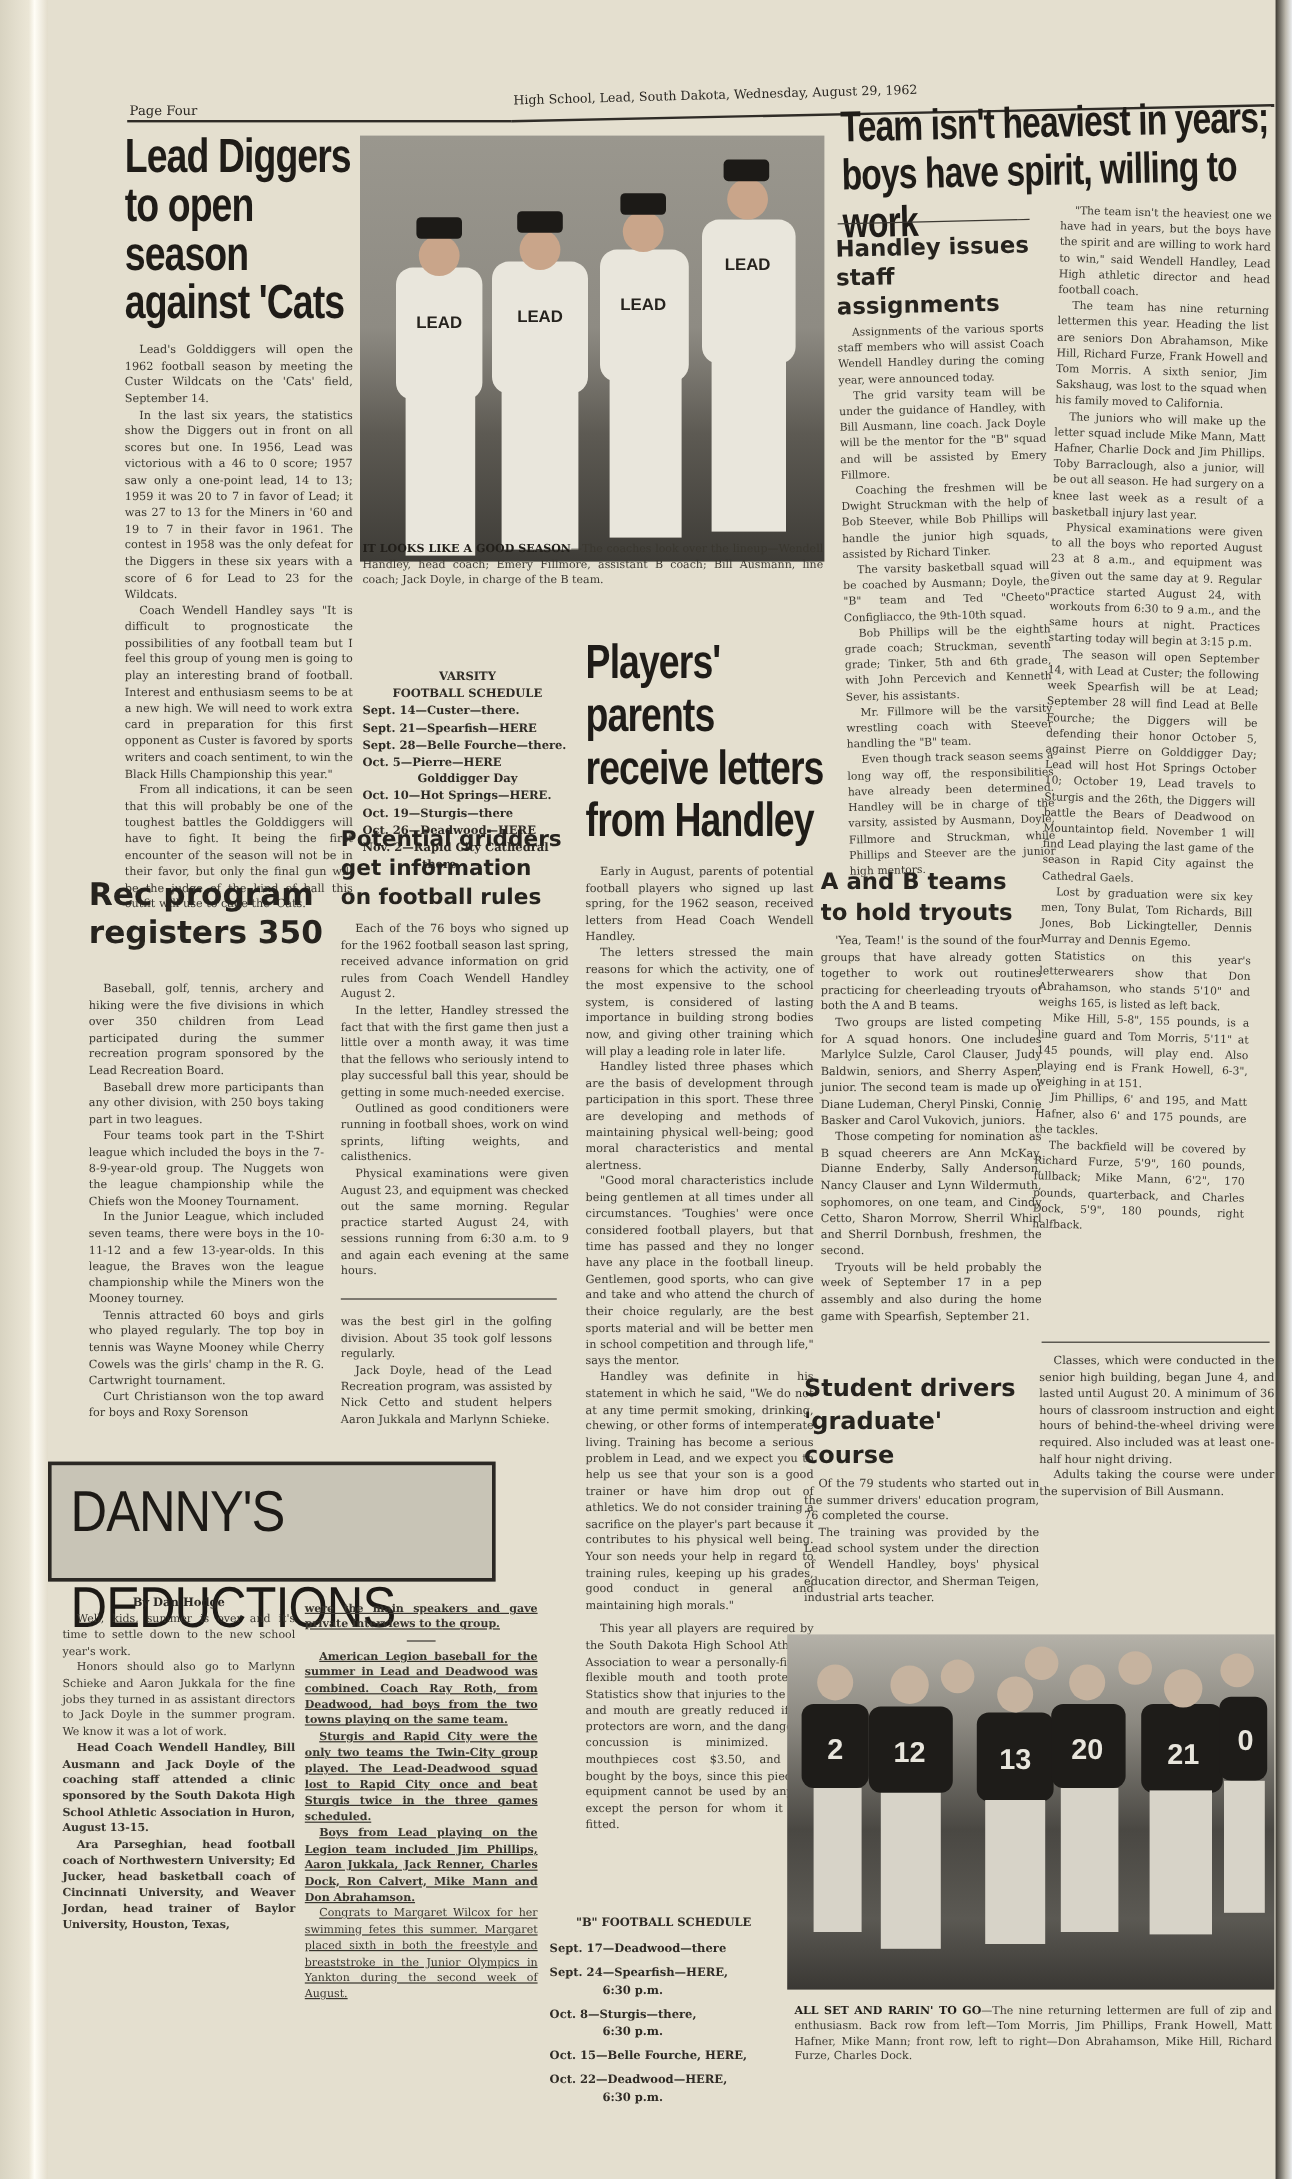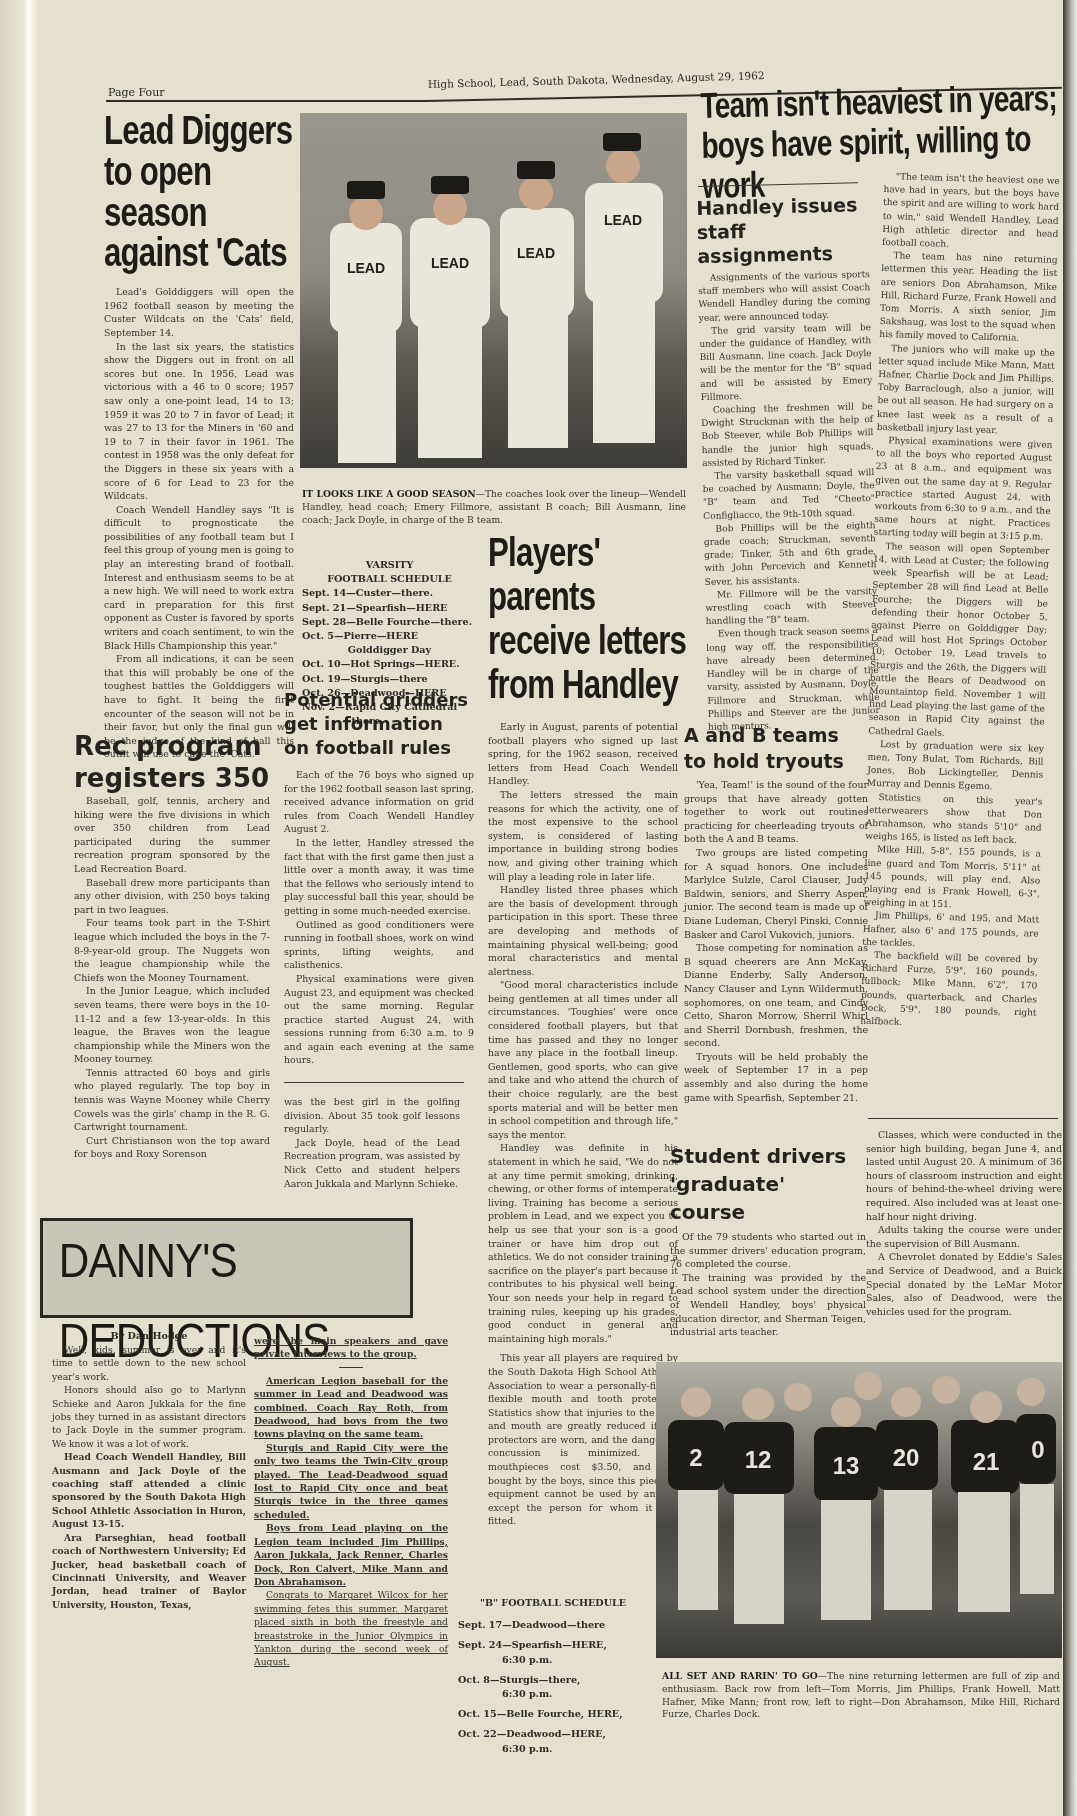--- a/index.html
+++ b/index.html
@@ -49,21 +49,21 @@
     <p>Coach Wendell Handley says "It is difficult to prognosticate the possibilities of any football team but I feel this group of young men is going to play an interesting brand of football. Interest and enthusiasm seems to be at a new high. We will need to work extra card in preparation for this first opponent as Custer is favored by sports writers and coach sentiment, to win the Black Hills Championship this year."</p>
     <p>From all indications, it can be seen that this will probably be one of the toughest battles the Golddiggers will have to fight. It being the first encounter of the season will not be in their favor, but only the final gun will be the judge of the kind of ball this outfit will use to cage the 'Cats.</p>
   </div>
 </div>
 
 <div class="abs" style="left:74px;top:730px;width:196px;">
   <div class="hl2" style="font-size:26px;line-height:32px;">
     <div>Rec program</div>
     <div>registers 350</div>
   </div>
-  <div class="body" style="margin-top:0;">
+  <div class="body" style="margin-top:24px;">
     <p>Baseball, golf, tennis, archery and hiking were the five divisions in which over 350 children from Lead participated during the summer recreation program sponsored by the Lead Recreation Board.</p>
     <p>Baseball drew more participants than any other division, with 250 boys taking part in two leagues.</p>
     <p>Four teams took part in the T-Shirt league which included the boys in the 7-8-9-year-old group. The Nuggets won the league championship while the Chiefs won the Mooney Tournament.</p>
     <p>In the Junior League, which included seven teams, there were boys in the 10-11-12 and a few 13-year-olds. In this league, the Braves won the league championship while the Miners won the Mooney tourney.</p>
     <p>Tennis attracted 60 boys and girls who played regularly. The top boy in tennis was Wayne Mooney while Cherry Cowels was the girls' champ in the R. G. Cartwright tournament.</p>
     <p>Curt Christianson won the top award for boys and Roxy Sorenson</p>
   </div>
 </div>
 <div class="abs body" style="left:284px;top:1095px;width:176px;">
   <p style="text-indent:0">was the best girl in the golfing division. About 35 took golf lessons regularly.</p>
@@ -95,21 +95,21 @@
         <rect x="303" y="20" width="38" height="18" rx="4"></rect>
     </g>
     <g font-family="Liberation Sans, sans-serif" font-weight="700" fill="#26231e" text-anchor="middle">
       <text x="66" y="160" font-size="14">LEAD</text>
         <text x="150" y="155" font-size="14">LEAD</text>
         <text x="236" y="145" font-size="14">LEAD</text>
         <text x="323" y="112" font-size="14">LEAD</text>
     </g>
   </svg>
 </div>
-<div class="abs caption" style="left:302px;top:488px;width:384px;text-align:justify;">
+<div class="abs caption" style="left:302px;top:452px;width:384px;text-align:justify;">
   <b>IT LOOKS LIKE A GOOD SEASON</b><span>—The coaches look over the lineup—Wendell Handley, head coach; Emery Fillmore, assistant B coach; Bill Ausmann, line coach; Jack Doyle, in charge of the B team.</span>
 </div>
 
 <div class="abs sched" style="left:302px;top:530px;width:175px;">
   <div class="c">VARSITY</div>
   <div class="c">FOOTBALL SCHEDULE</div>
   <div>Sept. 14—Custer—there.</div>
   <div>Sept. 21—Spearfish—HERE</div>
   <div>Sept. 28—Belle Fourche—there.</div>
   <div>Oct. 5—Pierre—HERE</div>
@@ -233,21 +233,20 @@
     <div>'graduate' course</div>
   </div>
   <div class="body" style="margin-top:4px;">
     <p>Of the 79 students who started out in the summer drivers' education program, 76 completed the course.</p>
     <p>The training was provided by the Lead school system under the direction of Wendell Handley, boys' physical education director, and Sherman Teigen, industrial arts teacher.</p>
   </div>
 </div>
 <div class="abs body" style="left:866px;top:1128px;width:196px;">
   <p>Classes, which were conducted in the senior high building, began June 4, and lasted until August 20. A minimum of 36 hours of classroom instruction and eight hours of behind-the-wheel driving were required. Also included was at least one-half hour night driving.</p>
   <p>Adults taking the course were under the supervision of Bill Ausmann.</p>
-  <p>A Chevrolet donated by Eddie's Sales and Service of Deadwood, and a Buick Special donated by the LeMar Motor Sales, also of Deadwood, were the vehicles used for the program.</p>
 </div>
 
 <div class="abs danny" style="left:40px;top:1218px;width:373px;height:100px;">
   <div class="danny-inner">DANNY'S DEDUCTIONS</div>
 </div>
 
 <div class="abs" style="left:52px;top:1330px;width:194px;">
   <div style="text-align:center;font-weight:700;font-size:9.6px;color:#2a2722;margin-bottom:2px;">By Dan Hodge</div>
   <div class="body" style="font-size:9.2px;line-height:13.4px;">
     <p>Well, kids, summer is over and it's time to settle down to the new school year's work.</p>

